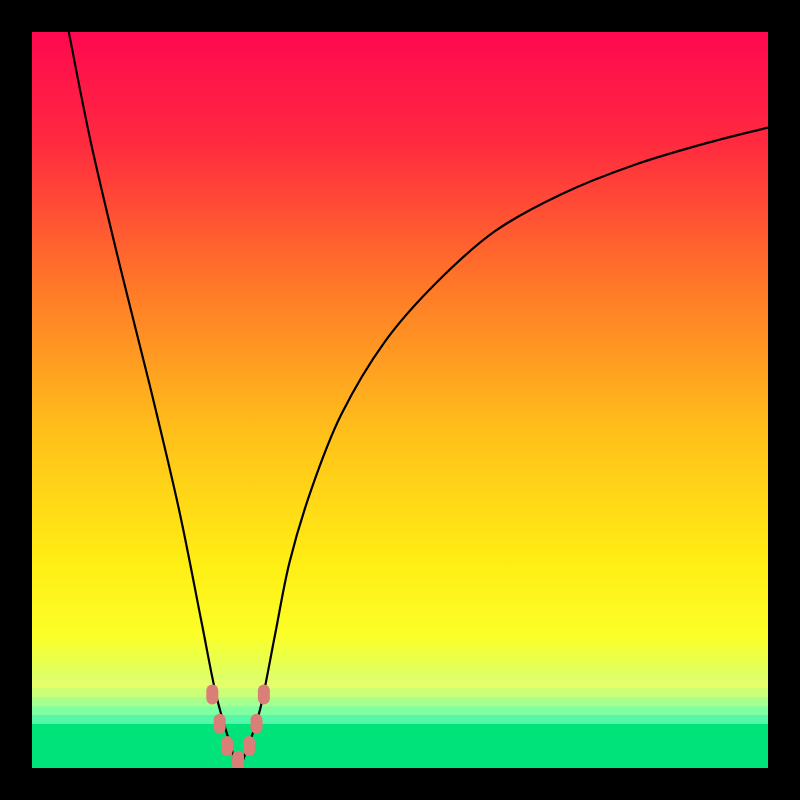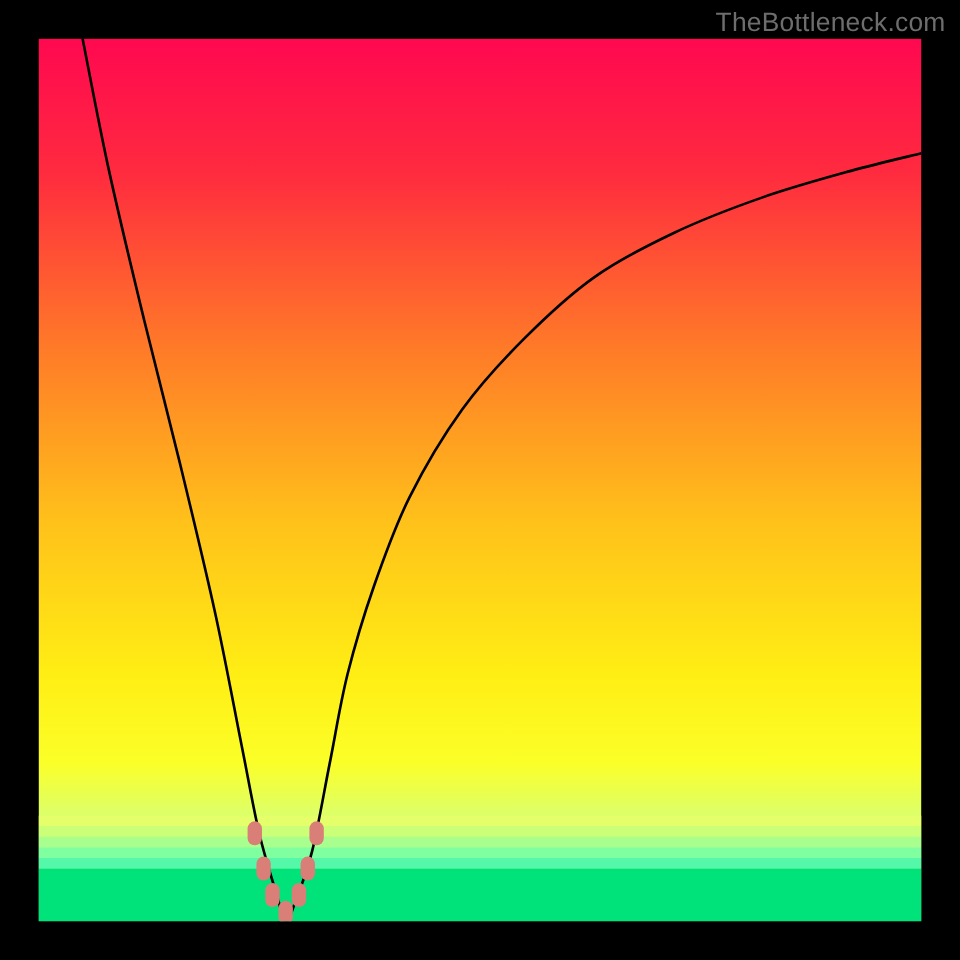--- a/index.html
+++ b/index.html
@@ -36,21 +36,20 @@
     font-weight: 500;
     letter-spacing: 0.2px;
   }
   svg { display: block; }
 </style>
 </head>
 <body>
 
 <div class="frame">
 
-  <div class="watermark">TheBottleneck.com</div>
 
   <div class="plot">
     <svg id="chart-svg" viewBox="0 0 736 736" width="736" height="736">
       <defs>
         <linearGradient id="bg-grad" x1="0" y1="0" x2="0" y2="1">
             <stop offset="0%" stop-color="#ff0850"></stop>
             <stop offset="15%" stop-color="#ff2a3f"></stop>
             <stop offset="35%" stop-color="#ff7a28"></stop>
             <stop offset="55.00000000000001%" stop-color="#ffc21a"></stop>
             <stop offset="72%" stop-color="#ffee14"></stop>

